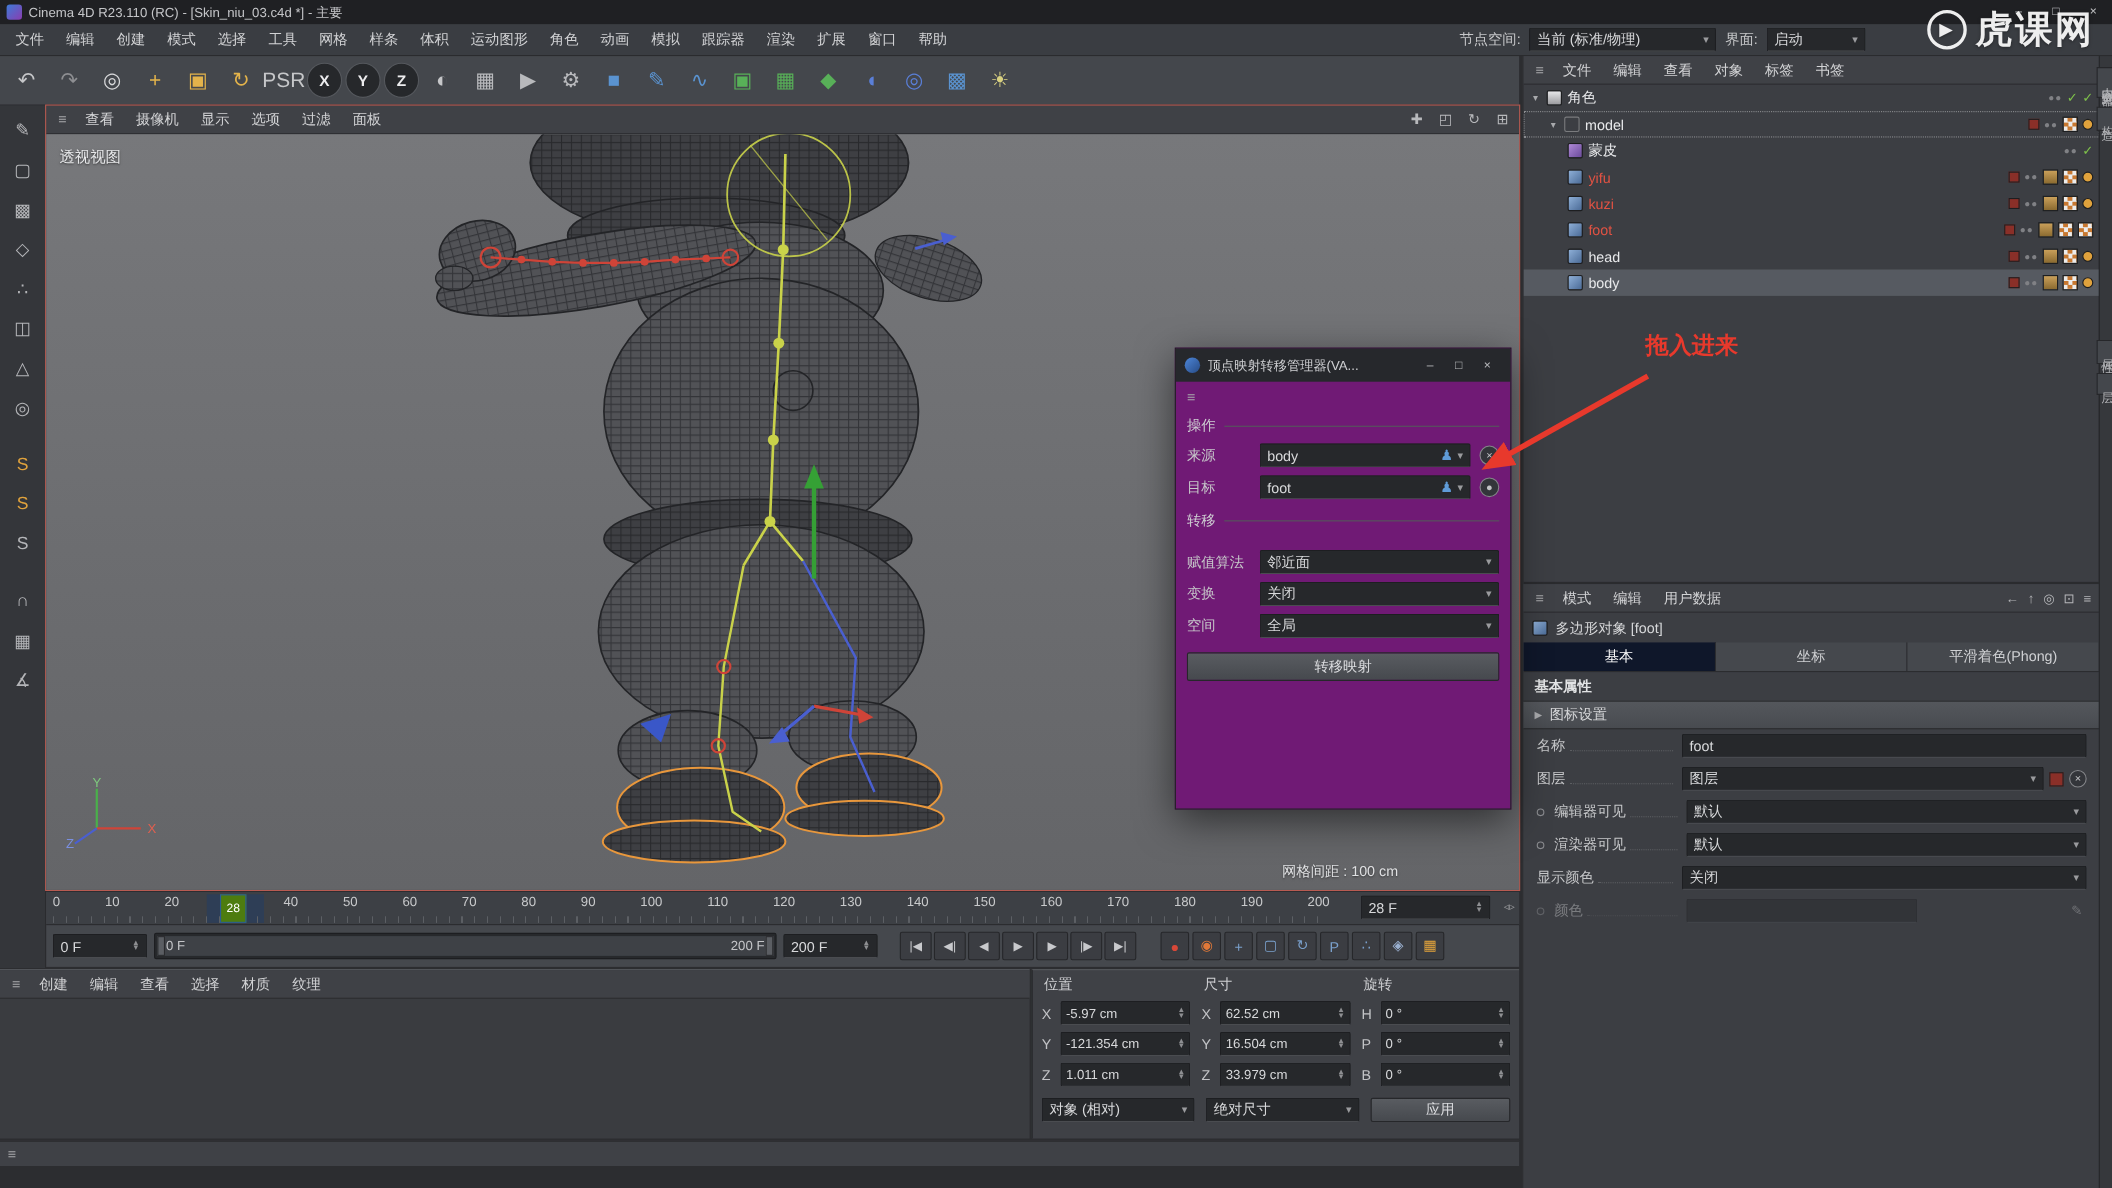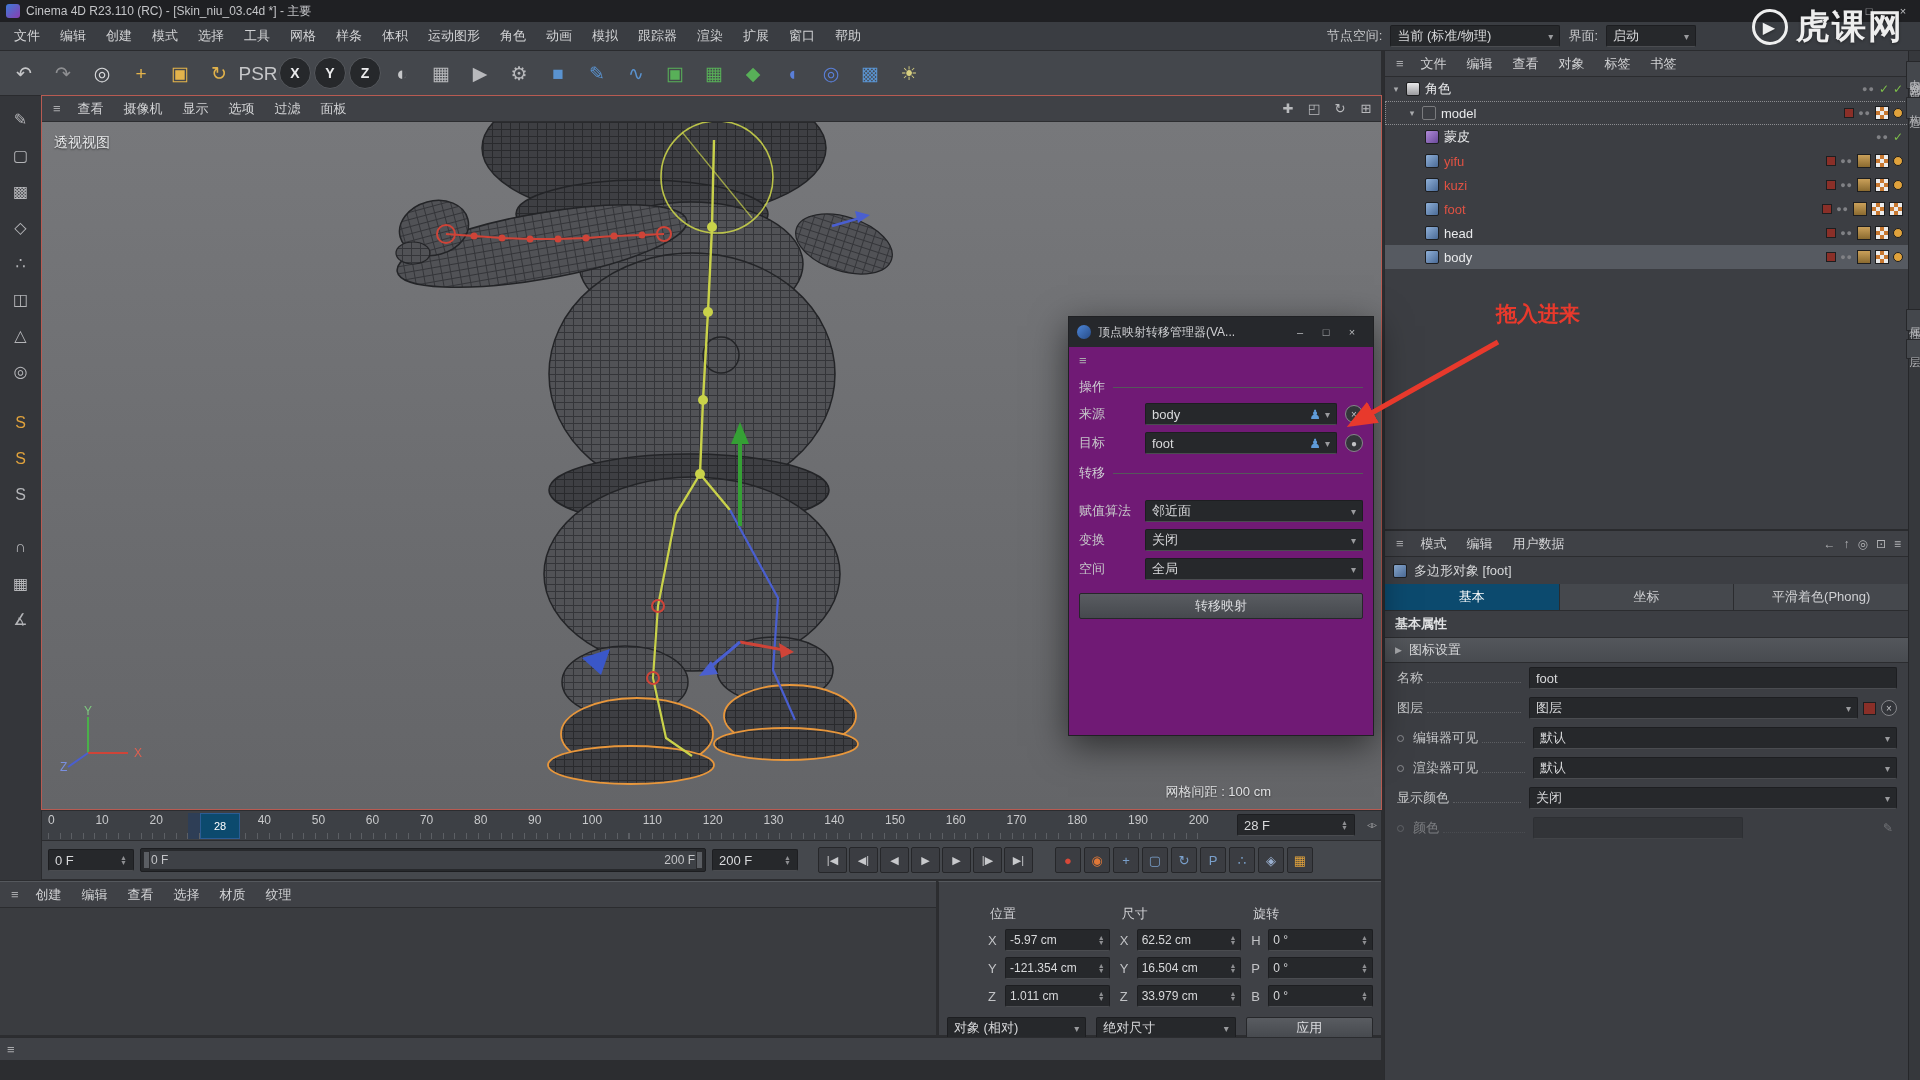--- a/index.html
+++ b/index.html
@@ -84,39 +84,39 @@
   .chk-item { display:flex; align-items:center; gap:7px; color:#cdced1; }
   .dlg-apply { height:26px; margin-top:6px; background:linear-gradient(#595c61,#46494e); border:1px solid #26272a;
     border-radius:2px; color:#dcdde0; display:flex; align-items:center; justify-content:center; }
   
   .timeline { position:absolute; left:42px; top:811px; width:1339px; height:68px; background:#45484d; }
   .ruler { position:absolute; left:0; top:0; width:1339px; height:30px; background:#3d4045; border-bottom:1px solid #2b2c2f; }
   .ruler-ticks { position:absolute; left:6px; top:2px; width:1161px; height:26px; display:flex;
     justify-content:space-between; align-items:flex-start; color:#c8c9cb; font-size:12px;
     background:repeating-linear-gradient(90deg,#5c5f64 0 1px,transparent 1px 11.61px) left bottom/100% 6px no-repeat; }
   .tl-range { position:absolute; left:146px; top:2px; width:52px; height:26px; background:#2e3e56; }
-  .tl-marker { position:absolute; left:158px; top:2px; width:40px; height:26px; background:#0c4a6e; border:1px solid #2b5c94;
+  .tl-marker { position:absolute; left:158px; top:2px; width:24px; height:26px; background:#4d7c0f; border:1px solid #2b5c94;
     display:flex; align-items:center; justify-content:center; color:#fff; font-size:11px; z-index:2; }
   .tl-frame-field { position:absolute; right:26px; top:3px; width:118px; }
   .tl-mini-arrows { position:absolute; right:4px; top:8px; color:#9a9b9e; font-size:10px; }
   .transport { position:absolute; left:0; top:30px; width:1339px; height:38px; display:flex; align-items:center; padding:0 6px; gap:6px; }
   .tr-btn { width:29px; height:26px; background:#3b3d42; border:1px solid #26272a; border-radius:2px;
     display:flex; align-items:center; justify-content:center; color:#c8c9cc; font-size:11px; }
   .tgl { width:26px; height:26px; background:#3b3d42; border:1px solid #26272a; border-radius:2px;
     display:flex; align-items:center; justify-content:center; font-size:13px; }
   .slider { position:relative; flex:0 0 566px; height:24px; background:#27292c; border:1px solid #1d1e21; border-radius:2px; overflow:hidden; }
   .slider .bar { position:absolute; left:2px; right:2px; top:2px; bottom:2px; background:#3e4146;
     display:flex; align-items:center; justify-content:space-between; padding:0 8px; color:#c4c5c8; font-size:12px; }
   .slider .grip { position:absolute; top:2px; bottom:2px; width:7px; background:#5b5e63; border:1px solid #2a2b2e; }
   
   .bottom-left { position:absolute; left:0; top:881px; width:936px; height:154px; background:#3a3c40; border-top:1px solid #55585d; }
   .panel-menu { height:26px; background:#3f4146; border-bottom:1px solid #2b2c2f; display:flex; align-items:center; padding:0 4px; }
   .mat-empty { height:128px; }
   .coords { position:absolute; left:938px; top:881px; width:443px; height:154px; background:#3f4146; border-top:1px solid #55585d; border-left:1px solid #2b2c2f; }
-  .coord-grid { display:grid; grid-template-columns:1fr 1fr 1fr; column-gap:10px; padding:20px 8px 0;margin-left:41px; }
+  .coord-grid { display:grid; grid-template-columns:1fr 1fr 1fr; column-gap:10px; padding:1px 8px 0; }
   .coord-head { color:#cfd0d3; padding:3px 2px 6px; }
   .coord-row { display:flex; align-items:center; gap:5px; margin-bottom:6px; }
   .coord-row .ax { width:12px; color:#c2c3c6; }
   .coord-row .inp { flex:1; font-size:12px; padding:2px 4px; }
   .coord-foot { display:flex; gap:10px; padding:4px 8px; }
   .coord-foot .drop { flex:1;align-items:center; }
   .apply-btn { flex:1; height:22px; background:linear-gradient(#595c61,#46494e); border:1px solid #26272a; border-radius:2px;
     display:flex; align-items:center; justify-content:center; color:#dcdde0; }
   .statusbar { position:absolute; left:0; top:1037px; width:1381px; height:23px; background:#3f4146; border-top:1px solid #2b2c2f;
     display:flex; align-items:center; }
@@ -140,21 +140,21 @@
   .tag { width:14px; height:14px; border:1px solid #1d1e20; flex:0 0 auto; }
   .tag-weight { background:linear-gradient(#caa05a,#8a6a30); }
   .tag-checker { background:repeating-conic-gradient(#c87830 0 25%, #ececec 0 50%) 0 0/8px 8px; }
   .tag-dot { width:10px; height:10px; border-radius:50%; background:#e0a23c; border:1px solid #1d1e20; flex:0 0 auto; }
   .annotation { position:absolute; left:1496px; top:300px; z-index:60; font-size:21px; font-weight:bold; }
   
   .attrs { position:absolute; left:0; top:478px; width:524px; bottom:0; background:#3c3e43; border-top:2px solid #2a2b2e; }
   .attr-title { height:27px; display:flex; align-items:center; gap:7px; padding:0 8px; color:#d6d7d9; }
   .attr-tabs { display:flex; height:27px; border-bottom:1px solid #2b2c2f; background:#45484d; }
   .attr-tab { flex:1; display:flex; align-items:center; justify-content:center; color:#cfd0d3; border-right:1px solid #2b2c2f; }
-  .attr-tab.active { background:#0c4a6e; color:#fff;text-align:center; }
+  .attr-tab.active { background:#0f172a; color:#fff;text-align:center; }
   .attr-section { height:27px; display:flex; align-items:center; padding:0 10px; font-weight:bold; color:#e2e3e5;
     border-bottom:1px solid #2b2c2f; }
   .attr-group { height:25px; display:flex; align-items:center; gap:7px; padding:0 10px; background:linear-gradient(#54575c,#484b50);
     border-bottom:1px solid #2b2c2f; color:#d6d7d9; }
   .attr-row { display:flex; align-items:center; padding:4px 12px; gap:4px; }
   .attr-label { width:128px; flex:0 0 auto; display:flex; align-items:flex-end; color:#c6c7c9; }
   .attr-label .txt { white-space:nowrap; }
   .attr-label::after { content:""; flex:1; border-bottom:1px dotted #5c5e62; margin:0 4px 4px; }
   .attr-ctl { flex:1; display:flex; align-items:center; gap:5px; }
   .attr-ctl .inp, .attr-ctl .drop { flex:1; }

